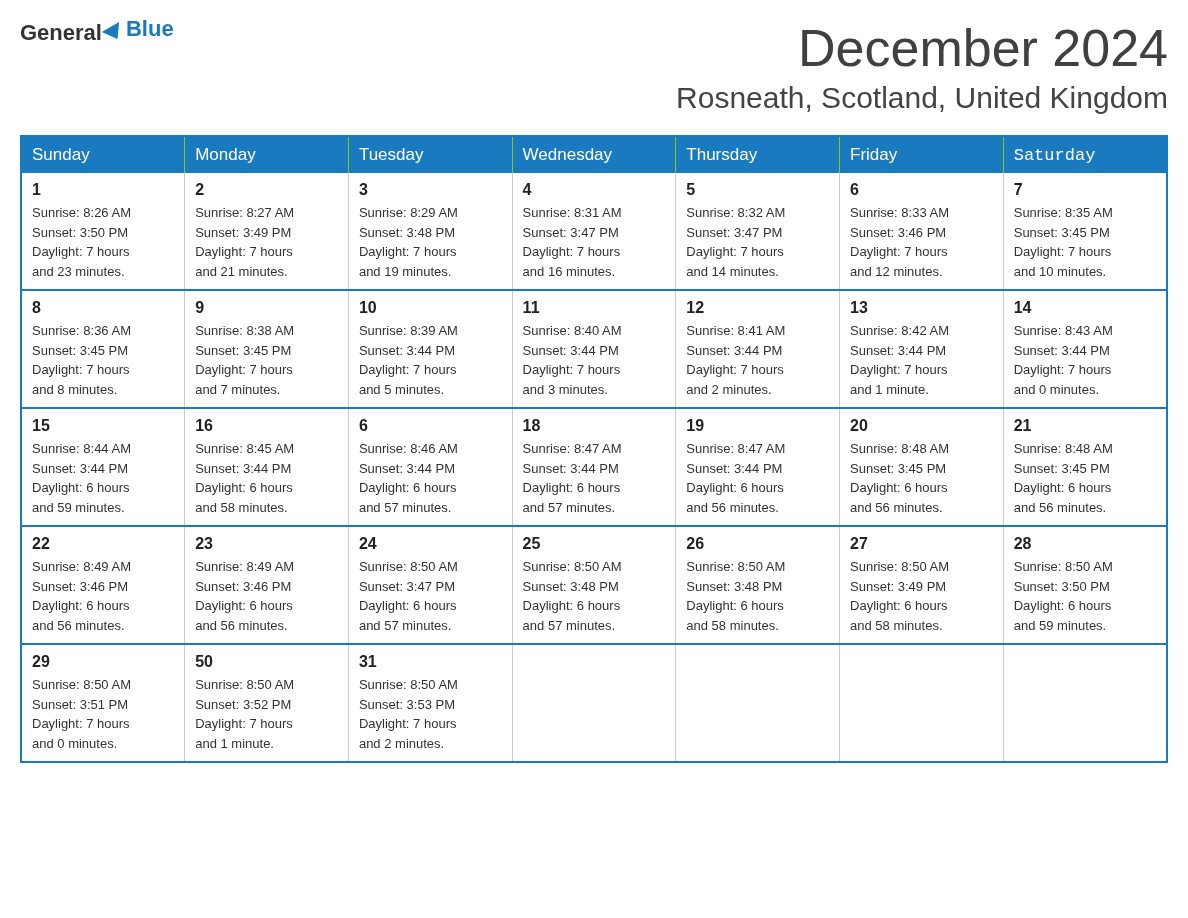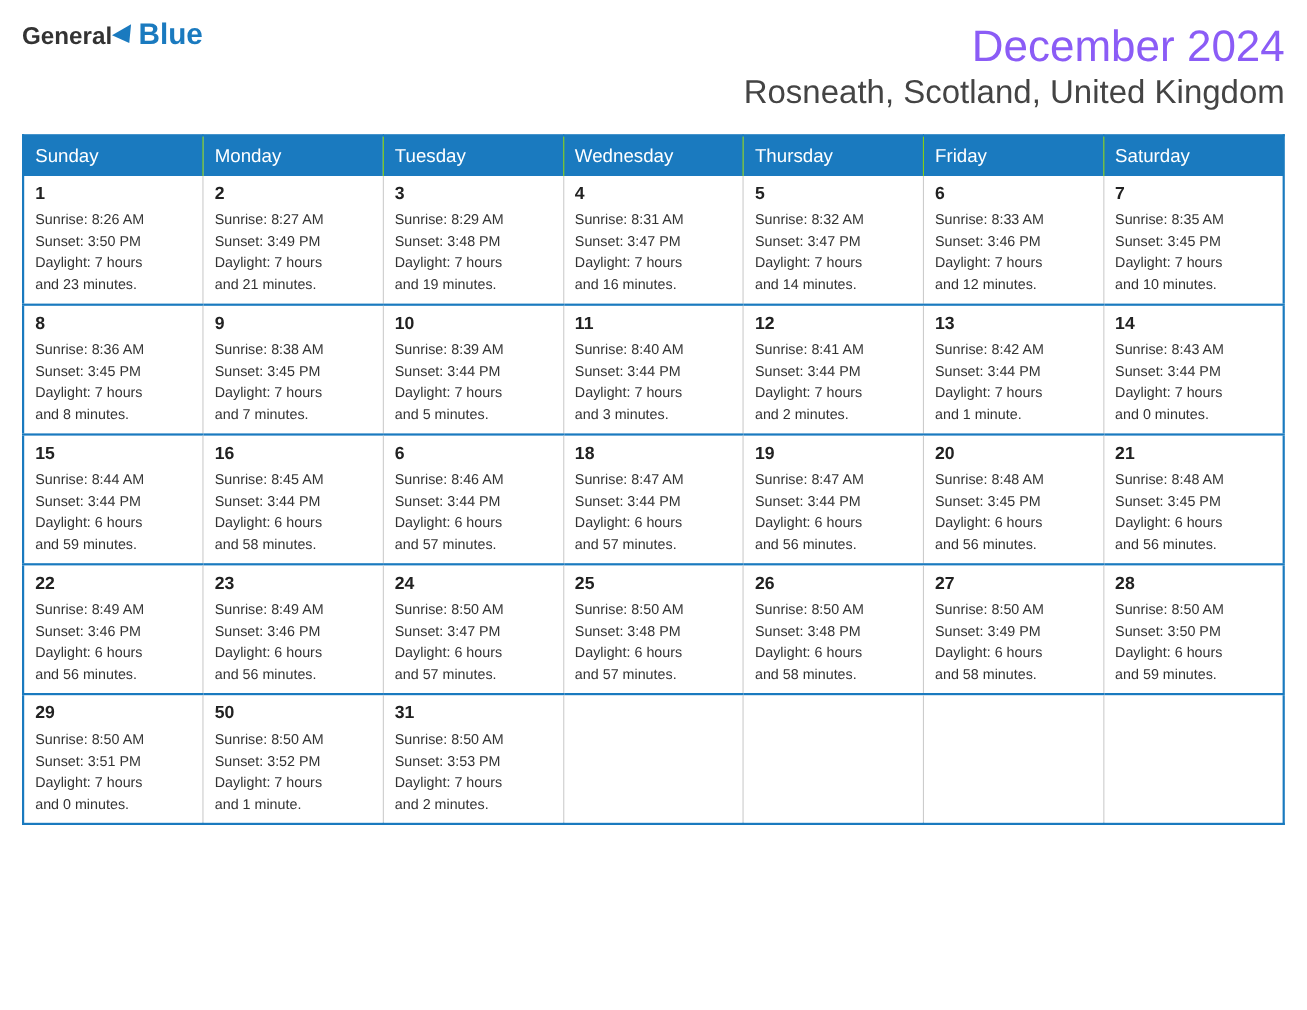--- a/index.html
+++ b/index.html
@@ -35,33 +35,33 @@
       border-top: 14px solid #1a7abf;
       margin-left: 2px;
       transform: rotate(-30deg);
       vertical-align: middle;
     }
     .logo-line {
       display: flex;
       align-items: center;
     }
     .logo-sub {
-      font-size: 27px;
+      font-size: 22px;
       font-weight: bold;
       color: #1a7abf;
       margin-top: -4px;
       margin-left: 2px;
     }
     .title-area {
       text-align: right;
     }
     .month-title {
-      font-size: 40px;
+      font-size: 52px;
       font-weight: normal;
-      color: #8b5cf6;
+      color: #404040;
       line-height: 1.1;
       margin-left: 32px;
     }
     .location {
       font-size: 30px;
       color: #444;
       margin-top: 4px;
     }
     .calendar {
       width: 100%;
@@ -72,20 +72,21 @@
       background: #1a7abf;
       color: #fff;
       font-size: 17px;
       font-weight: normal;
       padding: 8px 10px;
       text-align: left;
       border-right: 1px solid #84cc16;
     }
     .calendar th:last-child {
       border-right: none;
+      font-family: Liberation Mono, monospace;
     }
     .calendar td {
       vertical-align: top;
       padding: 8px 10px;
       border-right: 1px solid #ccc;
       border-bottom: 2px solid #1a7abf;
       font-size: 13px;
       color: #333;
       width: calc(100% / 7);
       min-height: 90px;

